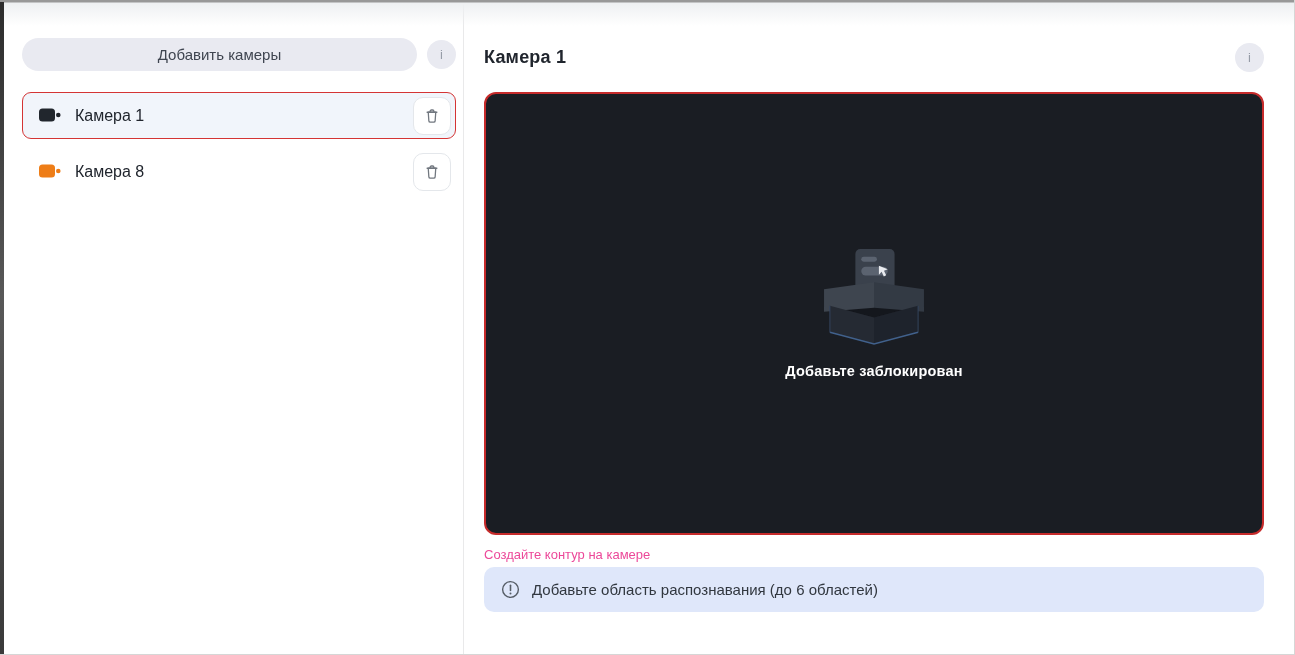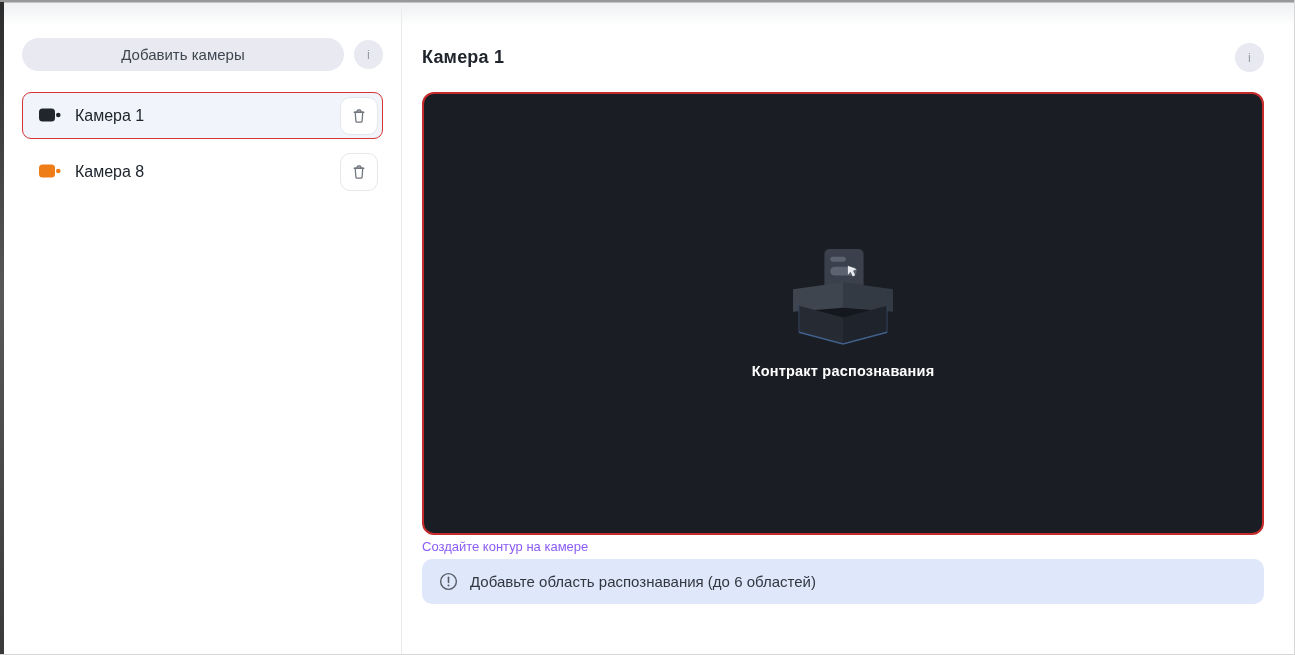--- a/index.html
+++ b/index.html
@@ -9,22 +9,22 @@
     border-right:1px solid #d6d6d6;border-bottom:1px solid #d6d6d6;
     font-family:"Liberation Sans",sans-serif;
   }
   .top-edge{position:absolute;top:0;left:0;right:0;height:26px;z-index:6;pointer-events:none;
     background:linear-gradient(#989898 0,#989898 2px,#eef0f2 3px,rgba(255,255,255,0) 100%);}
   .left-edge{position:absolute;top:2px;left:0;bottom:0;width:4px;z-index:7;
     background:linear-gradient(180deg,#2c2c2c,#585858 45%,#3a3a3a);}
   .content{position:absolute;top:2px;left:4px;right:0;bottom:0;display:flex;}
 
   
-  .sidebar{width:398px;box-sizing:border-box;border-right:1px solid #e9e9ea;
-    padding:36px 18px 0 18px;background:#fff;flex-shrink:0;}
+  .sidebar{width:460px;box-sizing:border-box;border-right:1px solid #e9e9ea;
+    padding:36px 7px 0 18px;background:#fff;flex-shrink:0;}
   .sidebar-top{display:flex;align-items:center;gap:10px;}
   .add-btn{flex:1;height:33px;border:none;border-radius:17px;background:#e9eaf1;
     color:#3f4550;font-size:15px;font-family:inherit;cursor:pointer;}
   .info-btn{width:29px;height:29px;flex-shrink:0;border-radius:50%;border:none;
     background:#e9eaf1;color:#969ca7;font-size:13px;font-family:inherit;cursor:pointer;
     display:flex;align-items:center;justify-content:center;line-height:1;}
   .cam-list{margin-top:21px;display:flex;flex-direction:column;gap:9px;}
   .cam-item{height:47px;box-sizing:border-box;border-radius:9px;border:1.5px solid transparent;
     display:flex;align-items:center;padding:0 4px 0 16px;cursor:pointer;background:transparent;}
   .cam-item.selected{background:#f1f5fb;border-color:#d43434;}
@@ -35,21 +35,21 @@
     background:#fff;color:#71777f;cursor:pointer;display:flex;align-items:center;justify-content:center;padding:0;}
 
   
   .main{flex:1;box-sizing:border-box;padding:40px 30px 0 20px;display:flex;flex-direction:column;background:#fff;}
   .main-header{display:flex;align-items:center;justify-content:space-between;height:31px;}
   .title{margin:0;font-size:18px;font-weight:700;color:#20252d;letter-spacing:.2px;}
   .video{margin-top:19px;height:443px;box-sizing:border-box;background:#1a1d23;
     border:2px solid #c62b2b;border-radius:12px;display:flex;align-items:center;justify-content:center;}
   .video-inner{display:flex;flex-direction:column;align-items:center;}
   .video-status{margin-top:16px;color:#fff;font-size:14.5px;font-weight:700;letter-spacing:.2px;}
-  .error-text{margin-top:4px;font-size:13px;line-height:15px;color:#8b5cf6;}
+  .error-text{margin-top:12px;font-size:13px;line-height:15px;color:#ec4899;}
   .banner{margin-top:5px;height:45px;box-sizing:border-box;background:#dfe7fa;border-radius:10px;
     display:flex;align-items:center;padding:8px 16px;gap:11px;}
   .banner-icon{display:flex;color:#565d66;flex-shrink:0;}
   .banner-text{font-size:15px;color:#31373f;}
   svg{display:block;}
 </style>
 </head>
 <body>
 
 <div class="frame">
@@ -131,21 +131,21 @@
               <polygon points="55,34 106,41 106,64 55,60" fill="#333a44"></polygon>
 
               <polygon points="10,58 55,70 55,97 10,85" fill="#252a33"></polygon>
               <polygon points="55,70 100,58 100,85 55,97" fill="#1e232c"></polygon>
 
               <polyline points="10,85 55,97 100,85" fill="none" stroke="#41618c" stroke-width="1.6"></polyline>
               <line x1="10" y1="58" x2="10" y2="85" stroke="#34455f" stroke-width="1"></line>
               <line x1="100" y1="58" x2="100" y2="85" stroke="#34455f" stroke-width="1"></line>
             </svg>
           </span>
-          <div class="video-status">Контракт распознавания</div>
+          <div class="video-status">Добавьте заблокирован</div>
         </div>
       </div>
 
       <div class="error-text">Создайте контур на камере</div>
 
       <div class="banner">
         <span class="banner-icon">
           <svg width="21" height="21" viewBox="0 0 24 24">
             <circle cx="12" cy="12" r="9" fill="none" stroke="currentColor" stroke-width="1.6"></circle>
             <line x1="12" y1="7.2" x2="12" y2="13.2" stroke="currentColor" stroke-width="1.8" stroke-linecap="round"></line>

